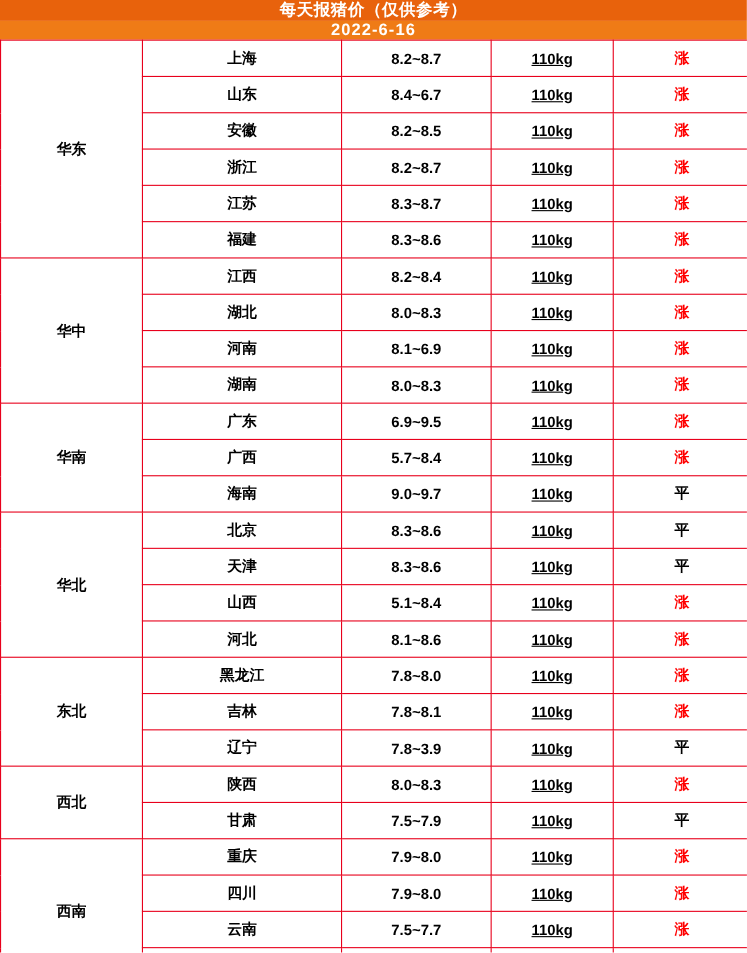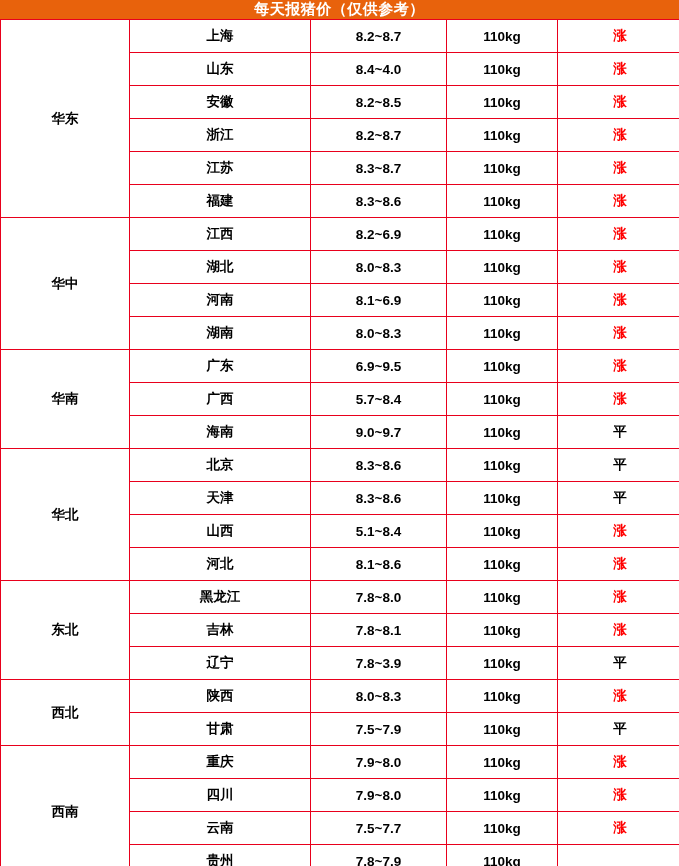--- a/index.html
+++ b/index.html
@@ -63,53 +63,57 @@
     font-size: 14px;
   }
   td.province {
     width: 180px;
   }
   td.price {
     width: 135px;
   }
   td.weight {
     width: 110px;
+    text-decoration: underline;
   }
   td.trend {
     width: 124px;
   }
   .up {
     color: #ff0000;
   }
   .flat {
     color: #000000;
   }
 </style>
 </head>
 <body>
 
 <div class="sheet">
 
   <div class="title-bar">
     <span>每天报猪价（仅供参考）</span>
   </div>
 
+  <div class="date-bar">
+    <span>2022-6-16</span>
+  </div>
 
   <table class="price-table">
     <tbody>
         <tr>
           <td class="region" rowspan="6">华东</td>
           <td class="province">上海</td>
           <td class="price">8.2~8.7</td>
           <td class="weight">110kg</td>
           <td class="trend up">涨</td>
         </tr>
         <tr>
           <td class="province">山东</td>
-          <td class="price">8.4~4.0</td>
+          <td class="price">8.4~6.7</td>
           <td class="weight">110kg</td>
           <td class="trend up">涨</td>
         </tr>
         <tr>
           <td class="province">安徽</td>
           <td class="price">8.2~8.5</td>
           <td class="weight">110kg</td>
           <td class="trend up">涨</td>
         </tr>
         <tr>
@@ -126,21 +130,21 @@
         </tr>
         <tr>
           <td class="province">福建</td>
           <td class="price">8.3~8.6</td>
           <td class="weight">110kg</td>
           <td class="trend up">涨</td>
         </tr>
         <tr>
           <td class="region" rowspan="4">华中</td>
           <td class="province">江西</td>
-          <td class="price">8.2~6.9</td>
+          <td class="price">8.2~8.4</td>
           <td class="weight">110kg</td>
           <td class="trend up">涨</td>
         </tr>
         <tr>
           <td class="province">湖北</td>
           <td class="price">8.0~8.3</td>
           <td class="weight">110kg</td>
           <td class="trend up">涨</td>
         </tr>
         <tr>

